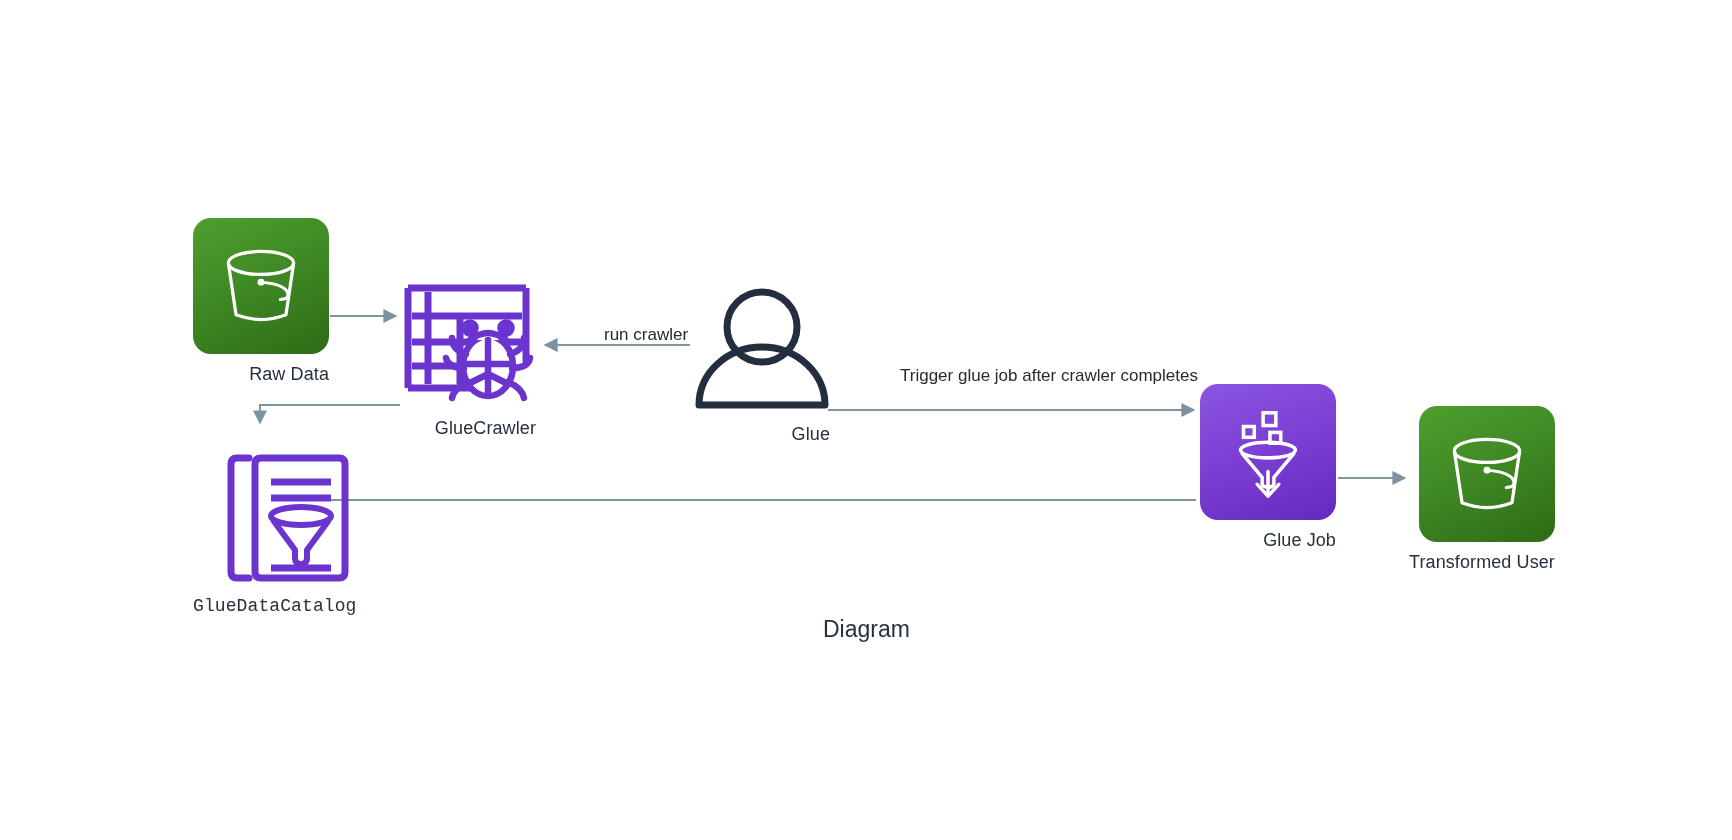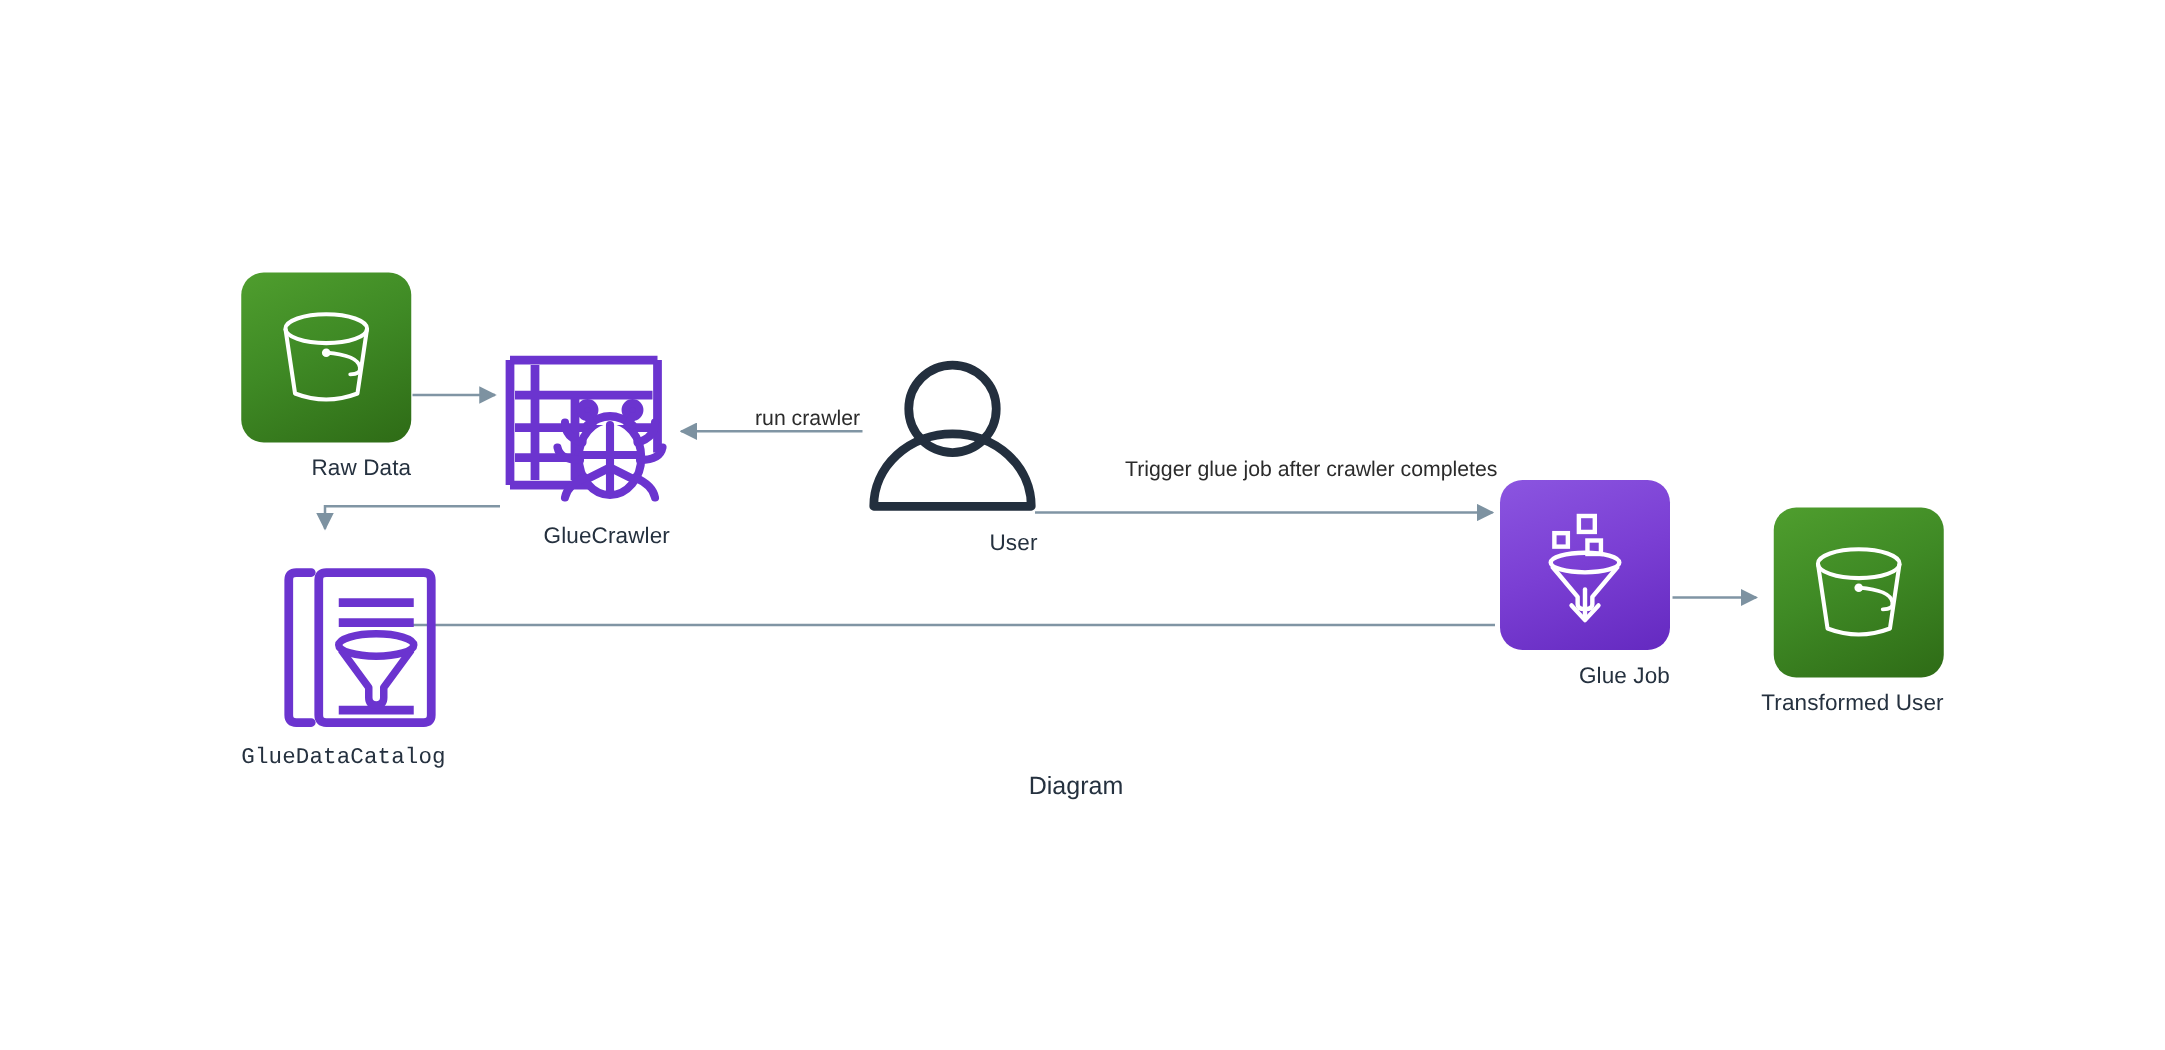--- a/index.html
+++ b/index.html
@@ -62,21 +62,21 @@
   .edge-label {
     position: absolute;
     font-size: 17px;
     line-height: 20px;
     color: #2b2b2b;
     white-space: nowrap;
     margin-left: 36px;
   }
   .caption {
     position: absolute;
-    font-size: 20px;
+    font-size: 23px;
     line-height: 24px;
     color: #25313f;
     white-space: nowrap;
   }
   svg { display: block; overflow: visible; }
 </style>
 </head>
 <body>
 
 <div id="canvas">
@@ -163,21 +163,21 @@
     <div class="node-label">GlueCrawler</div>
   </div>
 
   <div class="node" style="left:694px; top:278px;">
     <div class="node-icon">
       <svg width="134" height="126" viewBox="0 0 134 126">
         <circle cx="67" cy="44" r="35" fill="none" stroke="#232f3e" stroke-width="7"></circle>
         <path d="M 4 122 A 63 58 0 0 1 130 122 Z" fill="none" stroke="#232f3e" stroke-width="7" stroke-linejoin="round"></path>
       </svg>
     </div>
-    <div class="node-label">User</div>
+    <div class="node-label">Glue</div>
   </div>
 
   <div class="node" style="left:193px; top:450px;font-family:Liberation Mono, monospace;">
     <div class="node-icon">
       <svg width="132" height="136" viewBox="0 0 132 136">
 
         <path d="M 26 8 L 14 8 Q 8 8 8 14 L 8 122 Q 8 128 14 128 L 26 128" fill="none" stroke="#6b34cf" stroke-width="7" stroke-linejoin="round" stroke-linecap="round"></path>
 
         <path d="M 38 8 L 116 8 Q 122 8 122 14 L 122 122 Q 122 128 116 128 L 38 128
                  Q 32 128 32 122 L 32 14 Q 32 8 38 8 Z" fill="none" stroke="#6b34cf" stroke-width="7" stroke-linejoin="round"></path>

